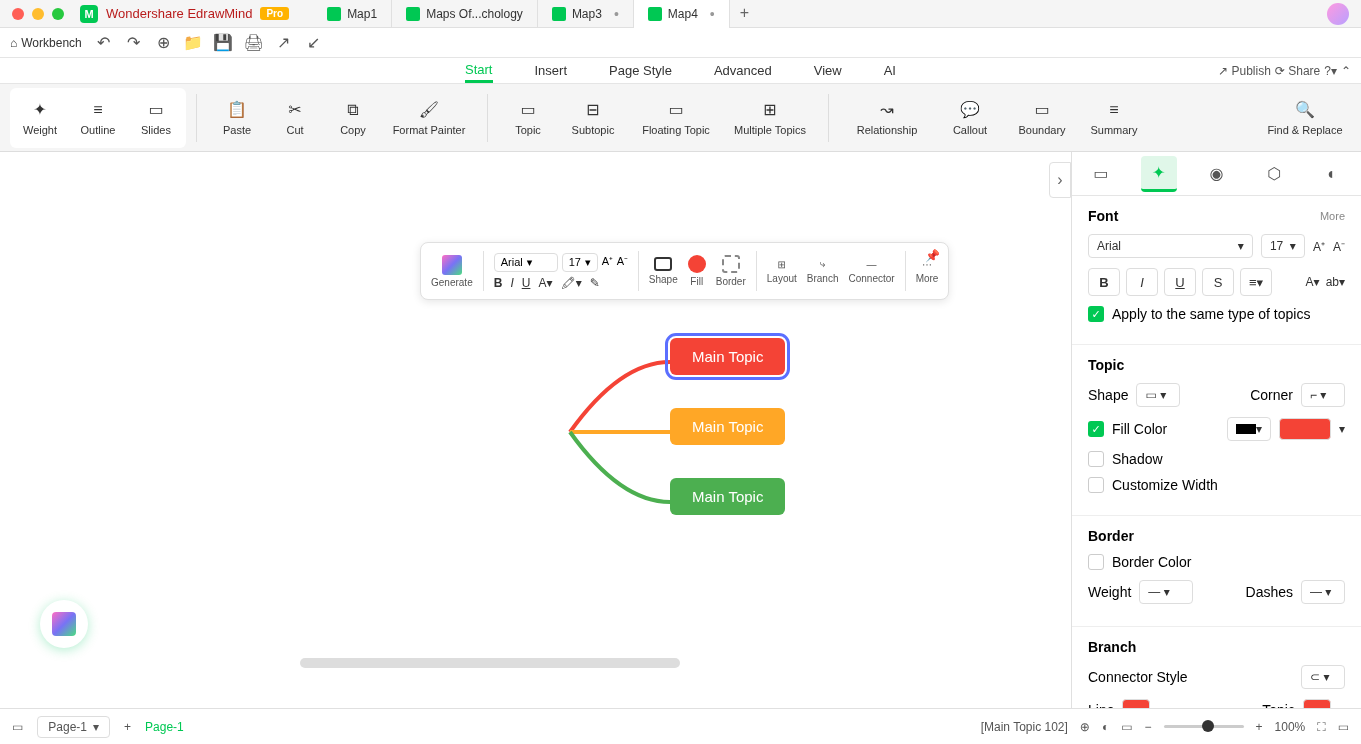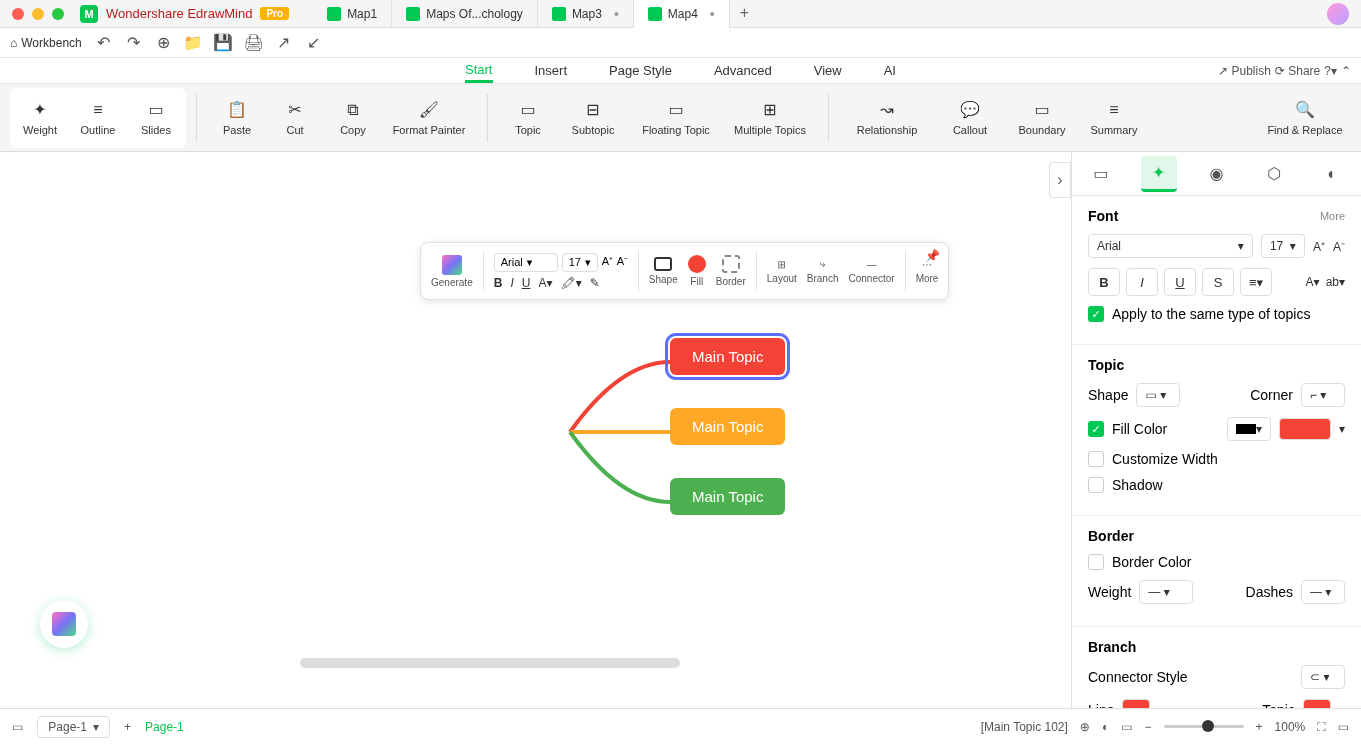--- a/index.html
+++ b/index.html
@@ -356,25 +356,25 @@
     </div>
     <div class="sp-row">
       <span class="chk">✓</span>
       <span class="sp-label">Fill Color</span>
       <div class="sp-sel" style="width:44px;flex:none;margin-left:auto"><div class="swatch-black"></div> ▾</div>
       <div class="color-swatch swatch-red"></div>
       <span>▾</span>
     </div>
     <div class="sp-row">
         <span class="chk off"></span>
+        <span class="sp-label">Shadow</span>
+      </div>
+    <div class="sp-row">
+        <span class="chk off"></span>
         <span class="sp-label">Customize Width</span>
-      </div>
-    <div class="sp-row">
-        <span class="chk off"></span>
-        <span class="sp-label">Shadow</span>
       </div>
   </div>
 
   <div class="sp-section">
     <div class="sp-header">
         <span class="sp-title">Border</span>
       </div>
     <div class="sp-row">
         <span class="chk off"></span>
         <span class="sp-label">Border Color</span>

